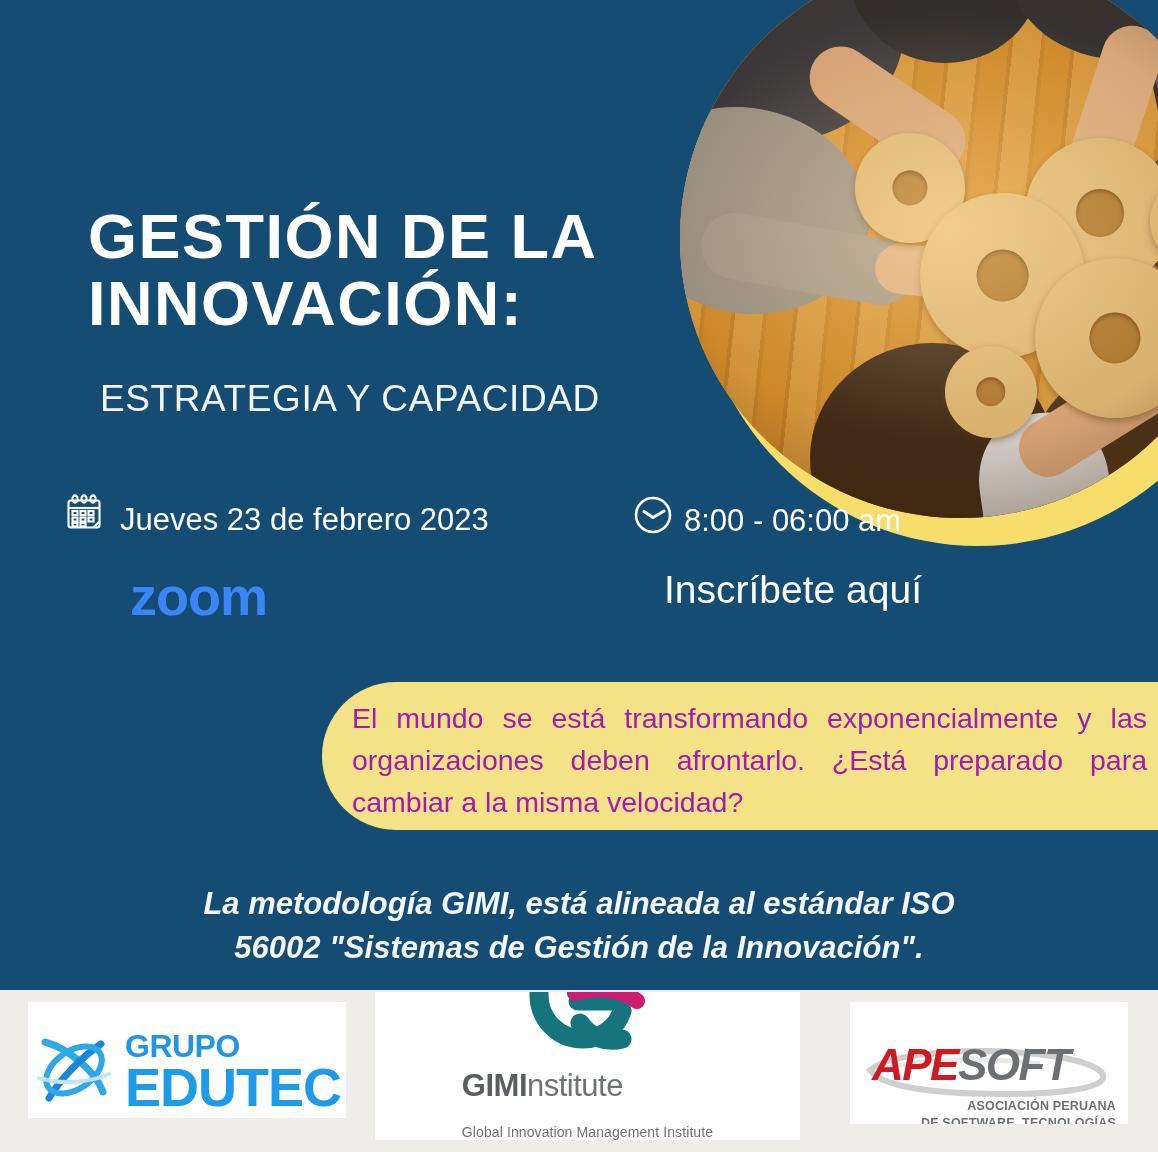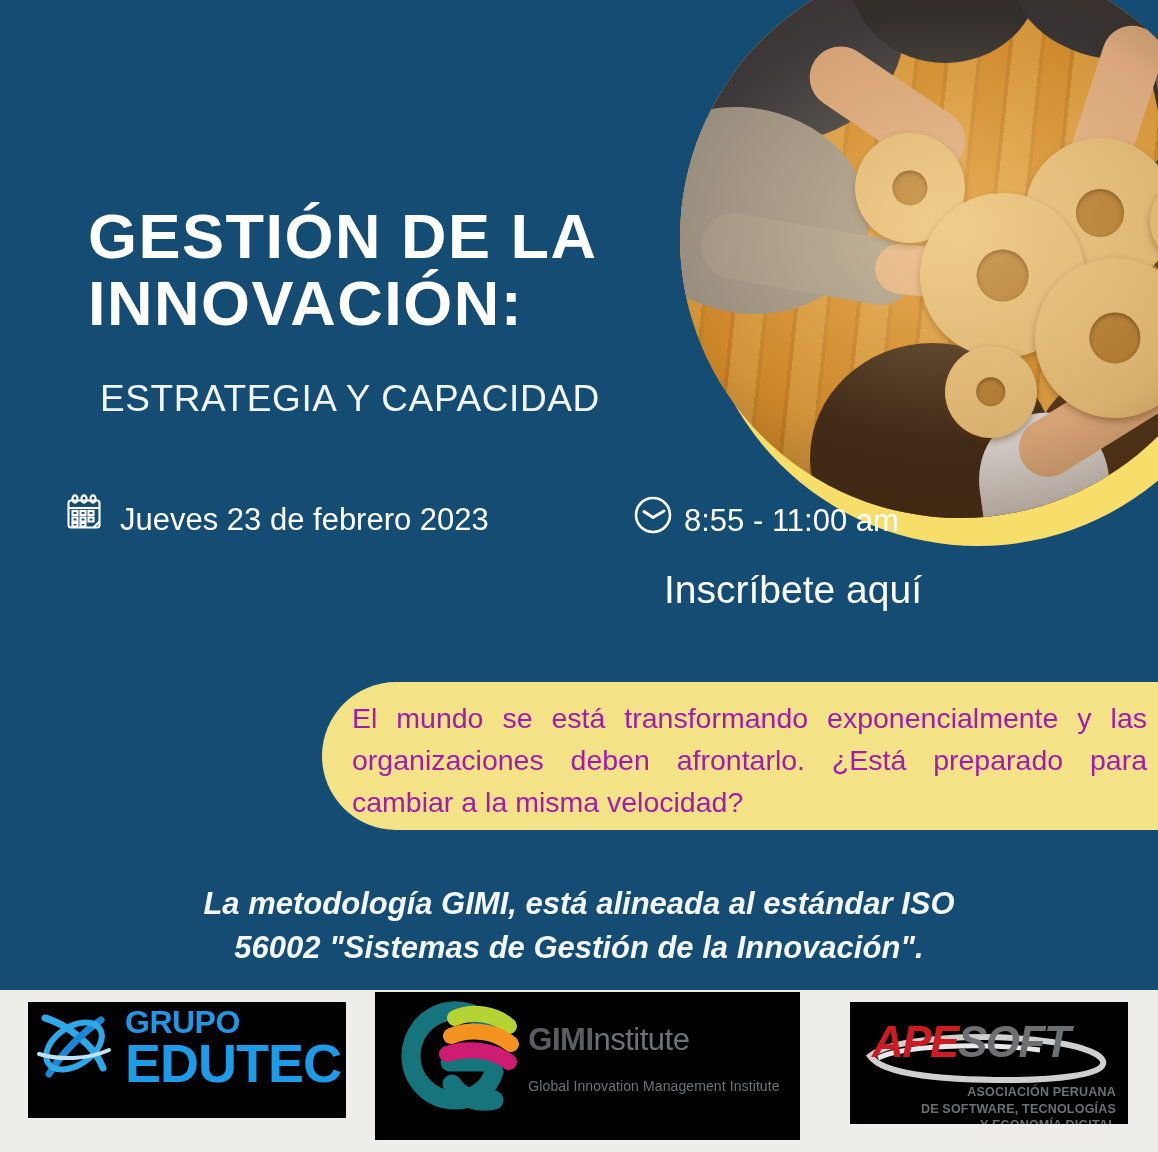--- a/index.html
+++ b/index.html
@@ -201,46 +201,46 @@
 
   
   .footer {
     position: absolute;
     left: 0; top: 990px;
     width: 1158px; height: 162px;
     background: #EFEDEA;
   }
   .logo-card {
     position: absolute;
-    background: #000000;
-    display: flex; align-items: flex-start; justify-content: center;
+    background: #ffffff;
+    display: flex; align-items: flex-end; justify-content: center;
     overflow: hidden;
   }
   .card-edutec  { left: 28px;  top: 12px; width: 318px; height: 116px; }
   .card-gimi    { left: 375px; top: 2px;  width: 425px; height: 148px; }
   .card-apesoft { left: 850px; top: 12px; width: 278px; height: 122px; }
 
   .edutec-row { display: flex; align-items: center; gap: 10px; }
   .edutec-text { line-height: .95; }
   .edutec-text .t1 { font-size: 32px; font-weight: 700; color: #2196E3; letter-spacing: -.5px; display:block; }
   .edutec-text .t2 { font-size: 54px; font-weight: 700; color: #1C9BE8; letter-spacing: -1px; display:block; }
 
-  .gimi-row { display: flex; align-items: center; gap: 5px; }
+  .gimi-row { display: flex; align-items: center; gap: 5px; flex-direction: column; }
   .gimi-text .g1t { font-size: 31px; font-weight: 700; color: #6E7275; letter-spacing: -.5px; }
   .gimi-text .g1t .accent { color: #5A5E61; }
   .gimi-text .g1t .thin { font-weight: 400; }
   .gimi-text .g2t { font-size: 14px; color: #6E7275; letter-spacing: .1px; margin-top: 20px; }
 
   .apesoft-wrap { position: relative; width: 262px; height: 108px; }
   .ape-swoosh {
     position: absolute; left: 4px; top: 30px;
     width: 250px; height: 58px;
   }
   .ape-title {
-    position: absolute; left: 14px; top: 15px;
+    position: absolute; left: 14px; top: 24px;
     font-size: 44px; font-weight: 700; font-style: italic;
     letter-spacing: -1.5px;
   }
   .ape-title .red { color: #CE1B23; }
   .ape-title .gray { color: #6D7073; }
   .ape-tag {
     position: absolute; right: 4px; top: 62px;
     text-align: right;
     font-size: 12.5px; font-weight: 700; color: #6D7073;
     line-height: 1.32; letter-spacing: .2px; margin-top: 20px;
@@ -310,23 +310,24 @@
     <span class="info-text">Jueves 23 de  febrero  2023</span>
   </div>
 
   <div class="info-time">
     <span>
       <svg width="42" height="42" viewBox="0 0 42 42" fill="none" stroke="#ffffff" stroke-width="2.6">
         <circle cx="21" cy="21" r="17"></circle>
         <path d="M12 17.5L21 23.5L32 17" stroke-width="3" stroke-linecap="round" stroke-linejoin="round"></path>
       </svg>
     </span>
-    <span class="info-text">8:55 - 11:00 am</span>
-  </div>
-
+    <span class="info-text">8:00 - 06:00 am</span>
+  </div>
+
+  <div class="zoom-logo">zoom</div>
   <div class="register">Inscríbete aquí</div>
 
   <div class="callout">
     <p>El mundo se está transformando exponencialmente y las organizaciones deben afrontarlo. ¿Está preparado para cambiar a la misma velocidad?</p>
   </div>
 
   <div class="note">
     <div>La metodología GIMI, está alineada al estándar ISO</div>
     <div>56002 "Sistemas de Gestión de la Innovación".</div>
   </div>

